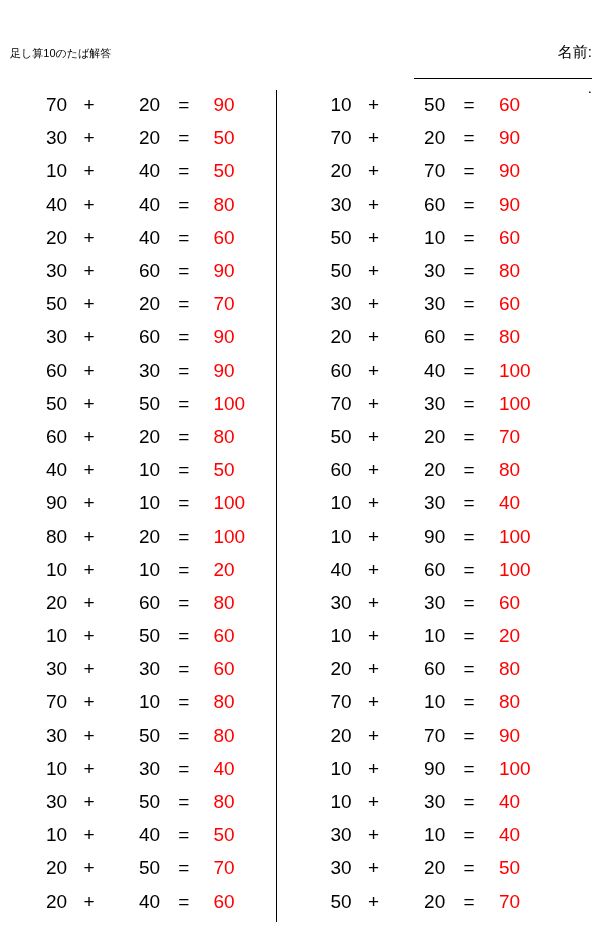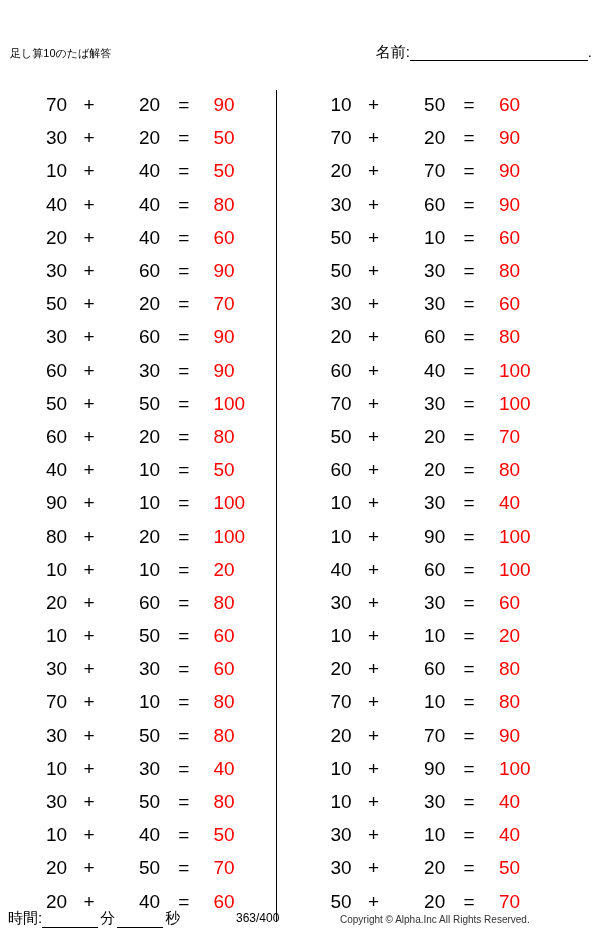--- a/index.html
+++ b/index.html
@@ -39,20 +39,21 @@
     white-space: nowrap;
     letter-spacing: 0px;
   }
   .name-area {
     position: absolute;
     right: 8px;
     top: 5px;
     display: flex;
     align-items: flex-end;
     font-size: 15px;
+    flex-direction: column;
   }
   .name-label {
     font-size: 15px;
     line-height: 18px;
     white-space: nowrap;
   }
   .name-line {
     display: inline-block;
     width: 178px;
     border-bottom: 1px solid #000;
@@ -520,25 +521,14 @@
       <div class="row">
         <span class="cell c-a">50</span>
         <span class="cell c-op">+</span>
         <span class="cell c-b">20</span>
         <span class="cell c-eq">=</span>
         <span class="cell c-ans">70</span>
       </div>
     </div>
   </div>
 
-  <div class="footer">
-    <div class="time-area">
-      <span class="time-label">時間:</span>
-      <span class="time-line1"></span>
-      <span class="time-unit">分</span>
-      <span class="time-line2"></span>
-      <span class="time-unit">秒</span>
-    </div>
-    <div class="page-count">363/400</div>
-    <div class="copyright">Copyright ©  Alpha.Inc All Rights Reserved.</div>
-  </div>
 
 </div>
 
 </body></html>

